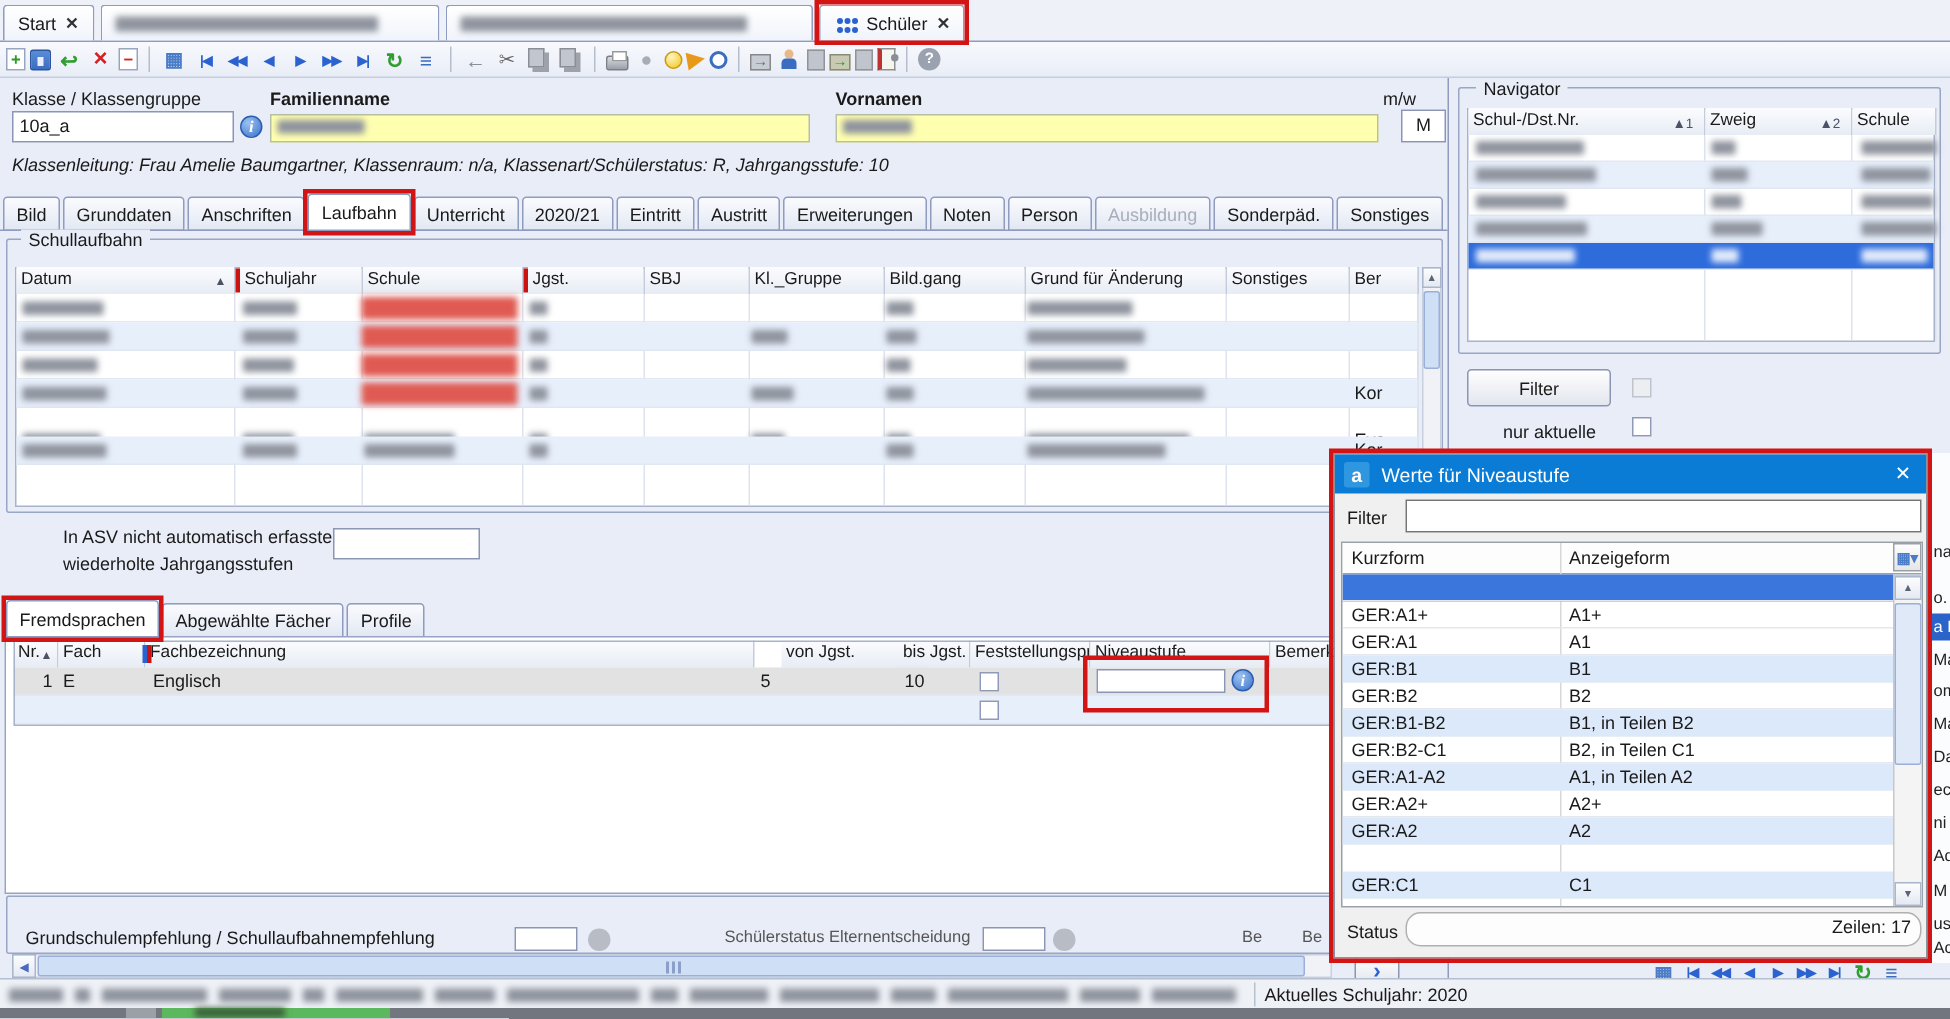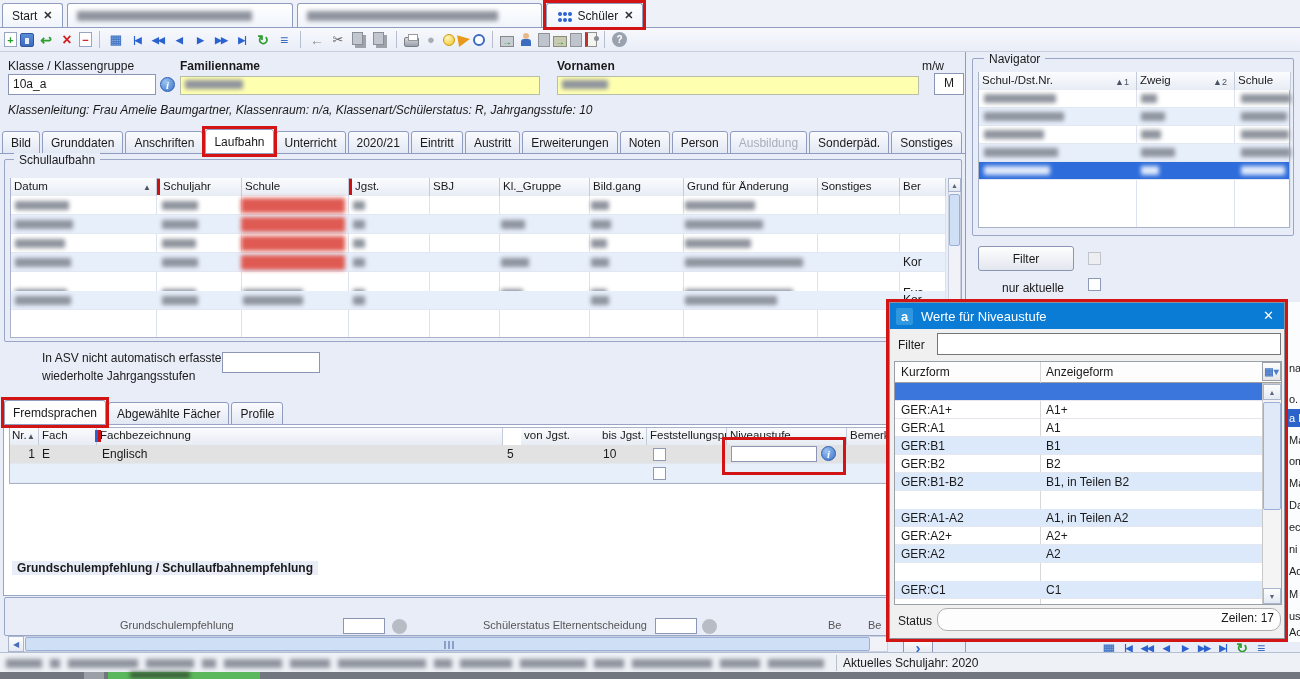--- a/index.html
+++ b/index.html
@@ -325,21 +325,21 @@
         <div style="position: absolute; left: 0px; top: 2px; width: 26px; text-align: right;"></div>
         <div style="position: absolute; left: 33px; top: 2px;"></div>
         <div style="position: absolute; left: 93px; top: 2px;"></div>
         <div style="position: absolute; left: 498px; top: 2px;"></div>
         <div style="position: absolute; left: 594px; top: 2px;"></div>
         <div class="cb" style="left: 644px; top: 3px;"></div>
       </div>
     </div>
 
   <div class="grp" style="left:4px;top:597px;width:958px;height:39px;"></div>
-  <div class="grp-legend" style="left:12px;top:561px;font-weight:bold;">Grundschulempfehlung / Schullaufbahnempfehlung</div>
+  <div class="grp-legend" style="left:12px;top:618px;">Grundschulempfehlung / Schullaufbahnempfehlung</div>
   <div id="grund-clip" class="abs" style="left:8px;top:615px;width:950px;height:21px;overflow:hidden;">
       <div class="frag" style="left: 112px; top: 4px; color: rgb(85, 85, 85);">Grundschulempfehlung</div>
       <div class="inp" style="left: 335px; top: 3px; width: 42px; height: 16px;"></div>
       <div class="abs" style="left: 384px; top: 4px; width: 15px; height: 15px; border-radius: 50%; background: rgb(184, 188, 196);"></div>
       <div class="frag" style="left: 475px; top: 4px; color: rgb(85, 85, 85);">Schülerstatus Elternentscheidung</div>
       <div class="inp" style="left: 647px; top: 3px; width: 42px; height: 16px;"></div>
       <div class="abs" style="left: 694px; top: 4px; width: 15px; height: 15px; border-radius: 50%; background: rgb(184, 188, 196);"></div>
       <div class="frag" style="left: 820px; top: 4px; color: rgb(85, 85, 85);">Be</div>
       <div class="frag" style="left: 860px; top: 4px; color: rgb(85, 85, 85);">Be</div>
     </div>
@@ -427,20 +427,24 @@
           <div class="dcell" style="left: 6px;">GER:B1</div>
           <div class="dcell" style="left: 151px;">B1</div>
         </div>
         <div class="drow" style="top: 93px; border-bottom: 1px solid rgb(228, 232, 238);">
           <div class="dcell" style="left: 6px;">GER:B2</div>
           <div class="dcell" style="left: 151px;">B2</div>
         </div>
         <div class="drow shaded" style="top: 111px; border-bottom: 1px solid rgb(228, 232, 238);">
           <div class="dcell" style="left: 6px;">GER:B1-B2</div>
           <div class="dcell" style="left: 151px;">B1, in Teilen B2</div>
+        </div>
+        <div class="drow" style="top: 129px; border-bottom: 1px solid rgb(228, 232, 238);">
+          <div class="dcell" style="left: 6px;">GER:B2-C1</div>
+          <div class="dcell" style="left: 151px;">B2, in Teilen C1</div>
         </div>
         <div class="drow shaded" style="top: 147px; border-bottom: 1px solid rgb(228, 232, 238);">
           <div class="dcell" style="left: 6px;">GER:A1-A2</div>
           <div class="dcell" style="left: 151px;">A1, in Teilen A2</div>
         </div>
         <div class="drow" style="top: 165px; border-bottom: 1px solid rgb(228, 232, 238);">
           <div class="dcell" style="left: 6px;">GER:A2+</div>
           <div class="dcell" style="left: 151px;">A2+</div>
         </div>
         <div class="drow shaded" style="top: 183px; border-bottom: 1px solid rgb(228, 232, 238);">

